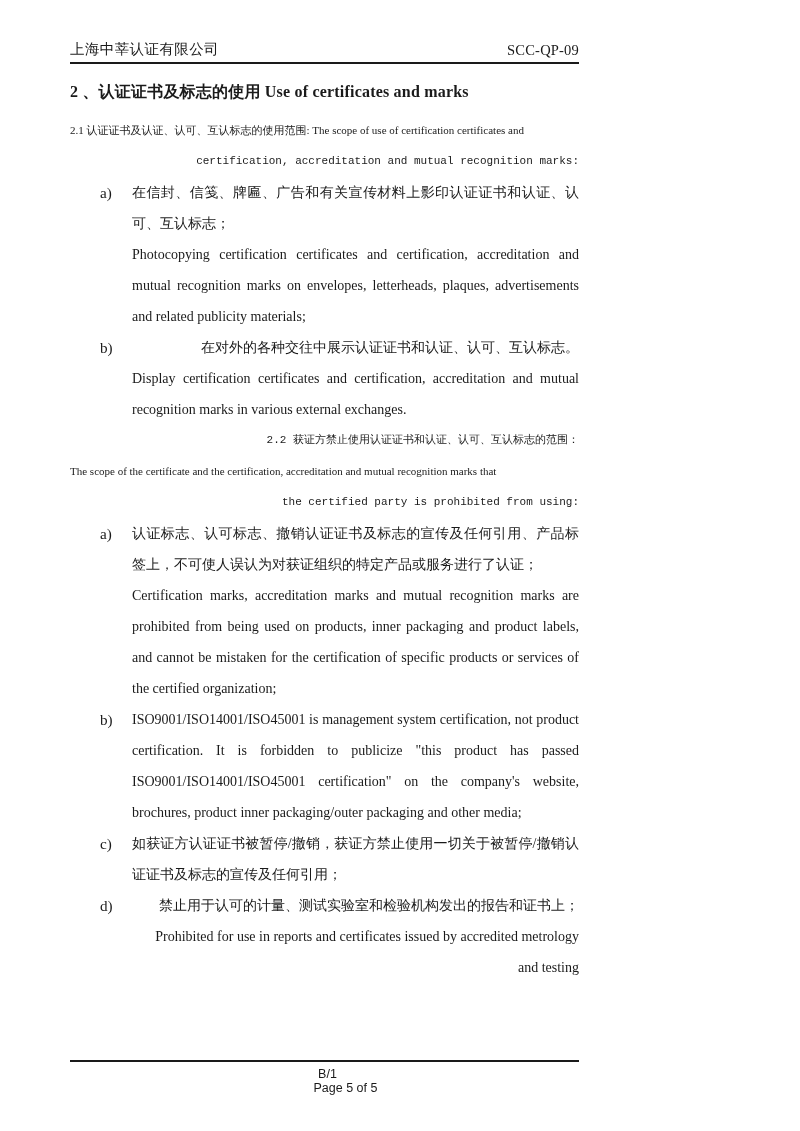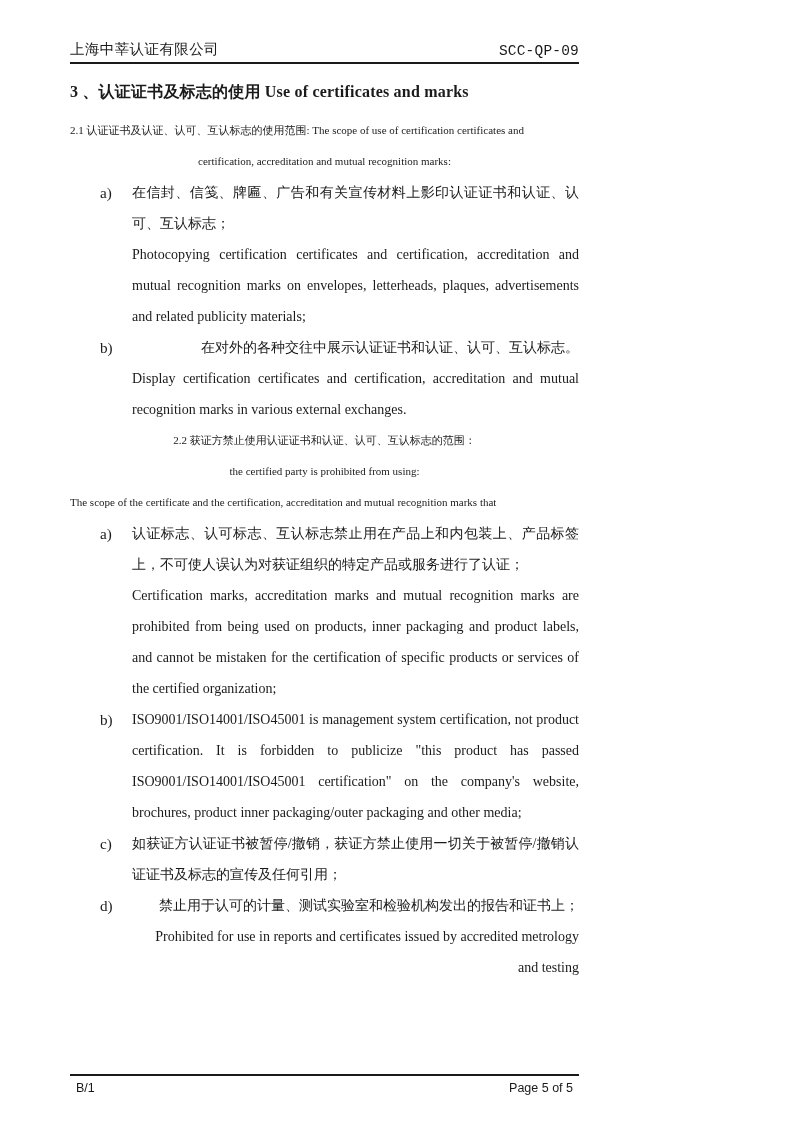--- a/index.html
+++ b/index.html
@@ -35,21 +35,20 @@
   }
   .header-company {
     font-size: 14.5px;
     letter-spacing: 0.4px;
     white-space: nowrap;
   }
   .header-code {
     font-size: 14.5px;
     letter-spacing: 0.2px;
     white-space: nowrap;
-    font-family: Liberation Mono, monospace;
   }
 
   
   .content {
     padding-top: 17px;
   }
   h1.section-title {
     font-size: 16px;
     font-weight: bold;
     margin: 0 0 12px 0;
@@ -57,21 +56,22 @@
     line-height: 1.4;
   }
   p.para {
     font-size: 11px;
     line-height: 31px;
     margin: 0;
     text-align: justify;
     text-justify: inter-word;
   }
   p.para.last-line {
-    text-align: center;
+    text-align: right;
+    font-family: Liberation Mono, monospace;
   }
   .block {
     margin-bottom: 0;
   }
 
   
   ol.letters {
     list-style: none;
     margin: 0;
     padding: 0;
@@ -106,41 +106,42 @@
   
   .footer {
     position: absolute;
     left: 70px;
     right: 70px;
     bottom: 36px;
     border-top: 2px solid #1a1a1a;
     padding-top: 5px;
     display: flex;
     justify-content: space-between;
-    align-items: flex-end;
+    align-items: center;
     font-family: "Liberation Sans", "DejaVu Sans", sans-serif;
     font-size: 12.5px;
     color: #1a1a1a;
+    flex-direction: column;
   }
   .footer-left { padding-left: 6px; }
   .footer-right { padding-right: 6px; margin-left: 48px; }
 </style>
 </head>
 <body>
 
 <div class="page">
 
   <div class="header">
     <div class="header-company">上海中莘认证有限公司</div>
     <div class="header-code">SCC-QP-09</div>
   </div>
 
   <div class="content">
 
-    <h1 class="section-title">3 、认证证书及标志的使用 Use of certificates and marks</h1>
+    <h1 class="section-title">2 、认证证书及标志的使用 Use of certificates and marks</h1>
 
     <div class="block">
       <p class="para">2.1 认证证书及认证、认可、互认标志的使用范围: The scope of use of certification certificates and</p>
       <p class="para last-line">certification, accreditation and mutual recognition marks:</p>
 
       <ol class="letters">
         <li>
           <span class="marker">a)</span>
           <p class="item-cn">在信封、信笺、牌匾、广告和有关宣传材料上影印认证证书和认证、认可、互认标志；</p>
           <p class="item-en flow">Photocopying certification certificates and certification, accreditation and mutual recognition marks on envelopes, letterheads, plaques, advertisements and related publicity materials;</p>
@@ -148,27 +149,27 @@
         <li>
           <span class="marker">b)</span>
           <p class="item-cn noindent">在对外的各种交往中展示认证证书和认证、认可、互认标志。</p>
           <p class="item-en flow">Display certification certificates and certification, accreditation and mutual recognition marks in various external exchanges.</p>
         </li>
       </ol>
     </div>
 
     <div class="block">
       <p class="para last-line">2.2 获证方禁止使用认证证书和认证、认可、互认标志的范围：</p>
+      <p class="para">The scope of the certificate and the certification, accreditation and mutual recognition marks that</p>
       <p class="para last-line">the certified party is prohibited from using:</p>
-      <p class="para">The scope of the certificate and the certification, accreditation and mutual recognition marks that</p>
 
       <ol class="letters">
         <li>
           <span class="marker">a)</span>
-          <p class="item-cn">认证标志、认可标志、互认标志禁止用在产品上和内包装上、产品标签上，不可使人误认为对获证组织的特定产品或服务进行了认证；</p>
+          <p class="item-cn">认证标志、认可标志、撤销认证证书及标志的宣传及任何引用、产品标签上，不可使人误认为对获证组织的特定产品或服务进行了认证；</p>
           <p class="item-en flow">Certification marks, accreditation marks and mutual recognition marks are prohibited from being used on products, inner packaging and product labels, and cannot be mistaken for the certification of specific products or services of the certified organization;</p>
         </li>
         <li>
           <span class="marker">b)</span>
           <p class="item-en flow">ISO9001/ISO14001/ISO45001 is management system certification, not product certification. It is forbidden to publicize "this product has passed ISO9001/ISO14001/ISO45001 certification" on the company's website, brochures, product inner packaging/outer packaging and other media;</p>
         </li>
         <li>
           <span class="marker">c)</span>
           <p class="item-cn">如获证方认证证书被暂停/撤销，获证方禁止使用一切关于被暂停/撤销认证证书及标志的宣传及任何引用；</p>
         </li>

